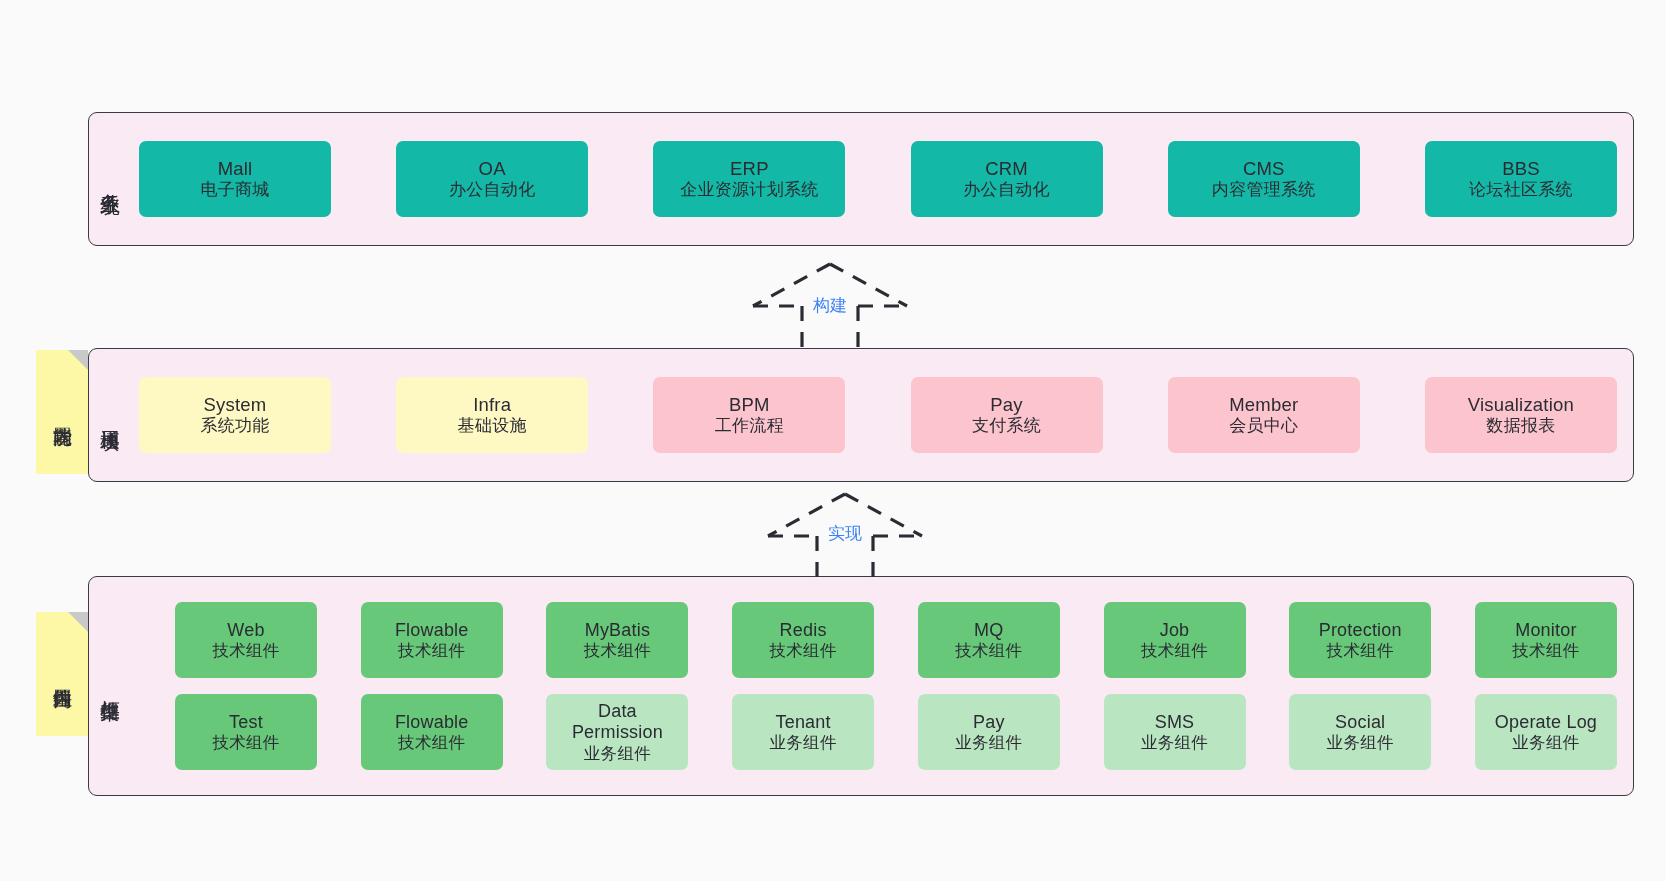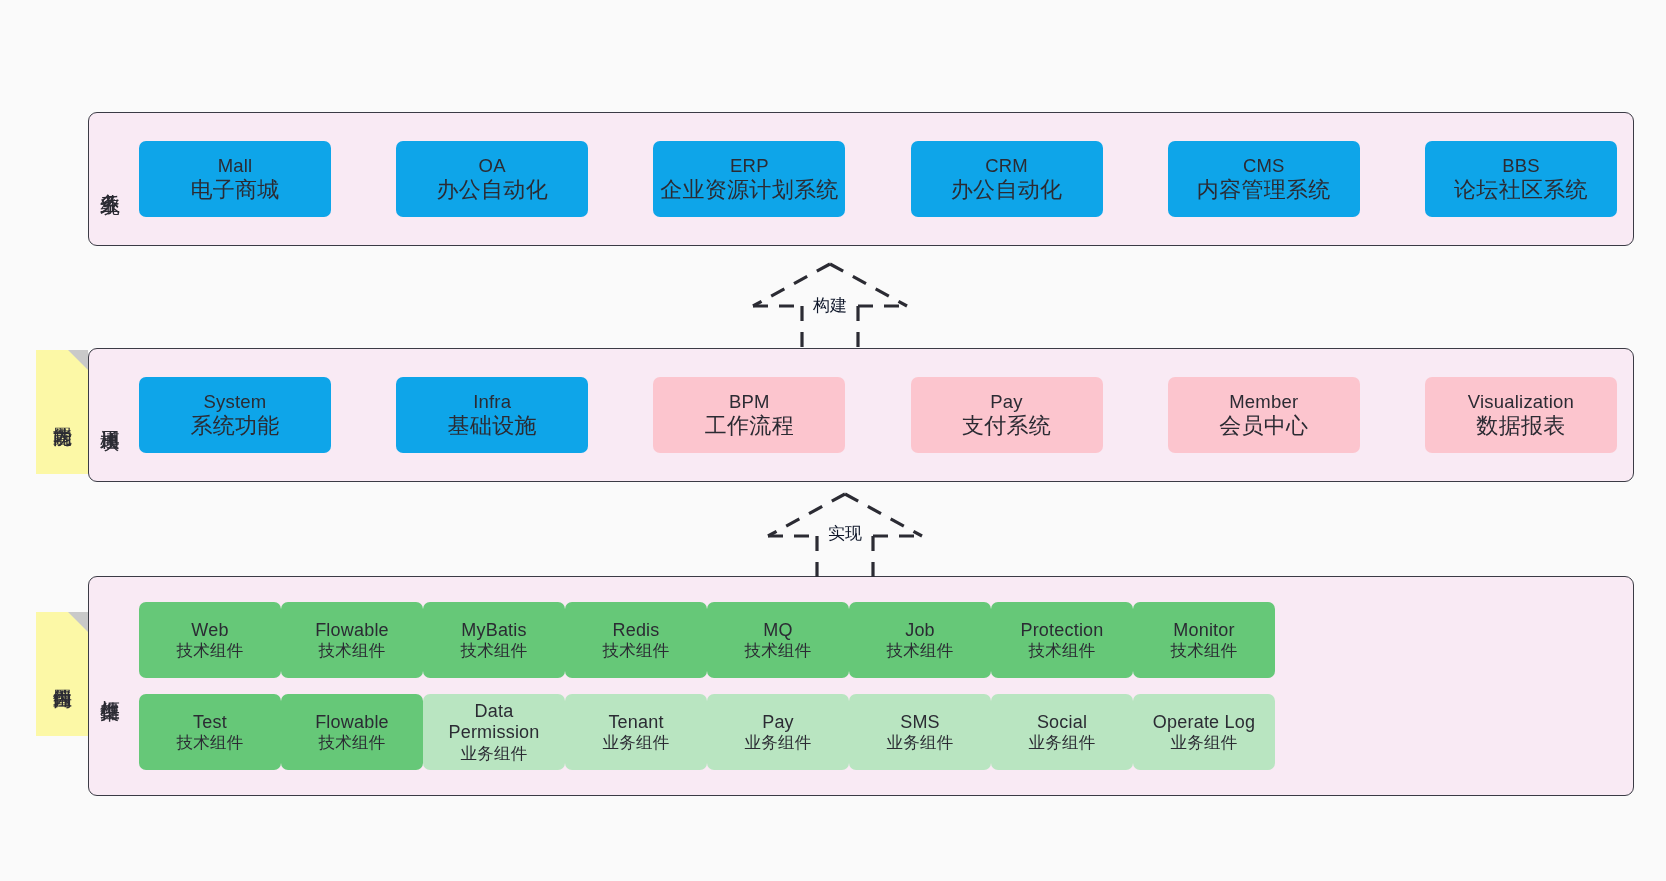--- a/index.html
+++ b/index.html
@@ -67,26 +67,26 @@
     justify-content: center;
     text-align: center;
     padding: 4px 6px;
     line-height: 1.18;
   }
   .node .n-title {
     font-size: 18.5px;
     letter-spacing: .2px;
   }
   .node .n-sub {
-    font-size: 22px;
+    font-size: 17px;
     letter-spacing: .3px;
   }
 
-  .c-blue      { background: #0ea5e9; }
-  .c-red       { background: #0ea5e9; }
+  .c-blue      { background: #14b8a6; }
+  .c-red       { background: #fef9c3; }
   .c-pink      { background: #fcc5ce; }
   .c-green     { background: #66c878; }
   .c-lgreen    { background: #b9e5c1; }
 
   
   #band-business { left: 88px;  top: 112px; width: 1546px; height: 134px; }
   #band-modules  { left: 88px;  top: 348px; width: 1546px; height: 134px; }
   #band-framework{ left: 88px;  top: 576px; width: 1546px; height: 220px; }
 
   #band-business .row,
@@ -108,20 +108,22 @@
     display: flex;
     flex-direction: column;
     justify-content: center;
     gap: 16px;
     width: 100%;
     padding: 0 4px;
     box-sizing: border-box;
   }
   #band-framework .row {
     display: flex;
+    justify-content: space-between;
+    margin-left: 36px;
   }
   #band-framework .node {
     width: 142px;
     height: 76px;
   }
   #band-framework .node .n-title { font-size: 18px; }
   #band-framework .node .n-sub   { font-size: 16.5px; }
 
   
   .sticky {
@@ -159,21 +161,21 @@
   }
   .arrow svg { display: block; overflow: visible; }
   .arrow .alabel {
     position: absolute;
     left: 50%;
     transform: translateX(-50%);
     top: 36px;
     font-size: 17px;
     background: #fafafa;
     padding: 0 2px;
-    color: #0f172a;
+    color: #3b82f6;
     white-space: nowrap;
   }
   #arrow-build   { left: 745px; top: 258px; width: 170px; height: 90px; }
   #arrow-impl    { left: 760px; top: 488px; width: 170px; height: 90px; }
   #arrow-impl .alabel { top: 34px; }
 </style>
 </head>
 <body>
 
 <div class="canvas">

